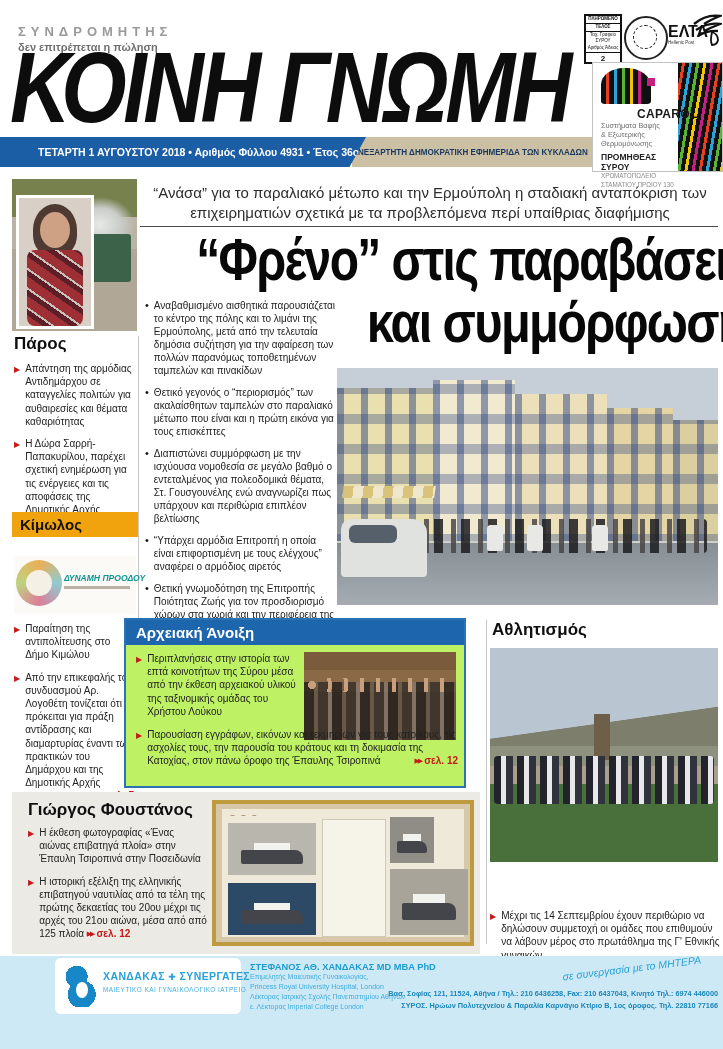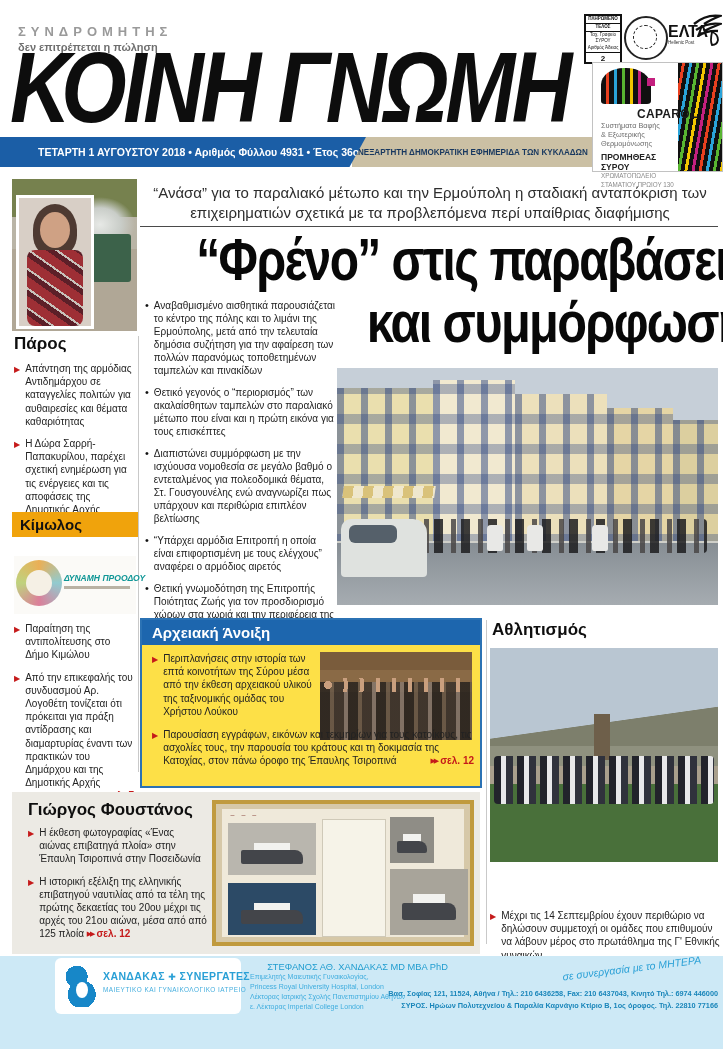--- a/index.html
+++ b/index.html
@@ -128,42 +128,42 @@
   .kim-emblem::after{content:"";position:absolute;left:10px;top:10px;width:26px;height:26px;border-radius:50%;background:#f5efe2;}
   .kim-name{position:absolute;left:50px;top:16px;font-size:9.5px;font-weight:bold;font-style:italic;color:#0f9696;white-space:nowrap;transform:scaleX(.9);transform-origin:0 0;}
   .kim-sub{position:absolute;left:50px;top:30px;width:66px;height:3px;background:#b9b2a4;}
   .kim-list{left:14px;top:622px;width:120px;}
 
   .foustanos{left:12px;top:792px;width:468px;height:162px;background:#eceae4;}
   .fou-head{position:absolute;left:16px;top:8px;}
   .fou-list{position:absolute;left:16px;top:34px;width:180px;}
 
   
-  .archiaki{left:140px;top:618px;width:342px;height:170px;border:2px solid #2b72b4;background:#fde047;box-sizing:border-box;}
+  .archiaki{left:124px;top:618px;width:342px;height:170px;border:2px solid #2b72b4;background:#bef264;box-sizing:border-box;}
   .arch-head{position:absolute;left:0;top:0;width:100%;height:25px;background:#1d66ae;display:flex;align-items:center;padding-left:10px;box-sizing:border-box;}
   .arch-head span{color:#fff;font-weight:bold;font-size:15px;}
   .arch-item1{position:absolute;left:10px;top:32px;width:162px;}
   .arch-photo{position:absolute;right:8px;top:32px;}
   .arch-item2{position:absolute;left:10px;top:108px;width:322px;}
   .arch-item2 .pageref{float:right;}
 
   
   .athl-head{left:492px;top:620px;}
   .athl-list{left:490px;top:870px;width:230px;margin-top:39px;}
 
   
   .clinic{left:0;top:956px;width:723px;height:93px;background:#cde9f6;}
   .cl-box{position:absolute;left:55px;top:2px;width:186px;height:56px;background:#fff;border-radius:6px;}
   .cl-logo{position:absolute;left:8px;top:7px;width:34px;height:42px;background:radial-gradient(circle at 40% 28%,#1787c8 0 11px,rgba(0,0,0,0) 11px),radial-gradient(circle at 55% 70%,#1787c8 0 14px,rgba(0,0,0,0) 14px);}
   .cl-logo::after{content:"";position:absolute;left:13px;top:17px;width:12px;height:16px;border-radius:50%;background:#fff;}
   .cl-name{position:absolute;left:48px;top:12px;font-size:10.5px;font-weight:bold;color:#2aa0d6;letter-spacing:.4px;white-space:nowrap;}
   .cl-name .cross{color:#2aa0d6;font-size:9px;}
   .cl-sub{position:absolute;left:48px;top:28px;font-size:6.4px;color:#45aede;letter-spacing:.5px;white-space:nowrap;}
   .cl-doc{position:absolute;left:250px;top:6px;width:215px;}
-  .cl-docname{font-size:9.3px;font-weight:normal;color:#1f9ccf;white-space:nowrap;text-align:center;}
+  .cl-docname{font-size:9.3px;font-weight:bold;color:#1f9ccf;white-space:nowrap;}
   .cl-cred{font-size:7px;color:#3fadde;line-height:1.45;}
   .cl-spec{position:absolute;left:470px;top:4px;width:120px;font-size:7.4px;color:#2aa0d6;line-height:1.45;}
   .cl-spec .bdot{color:#1787c8;font-size:9px;}
   .cl-partner{position:absolute;left:562px;top:6px;font-size:10.5px;font-style:italic;color:#2aa0d6;transform:rotate(-7deg);white-space:nowrap;}
   .cl-addr{position:absolute;left:330px;top:32px;width:388px;text-align:right;font-size:7.3px;font-weight:bold;color:#1a86ba;line-height:1.6;}
 </style>
 </head>
 <body>
 
 <div class="page">

